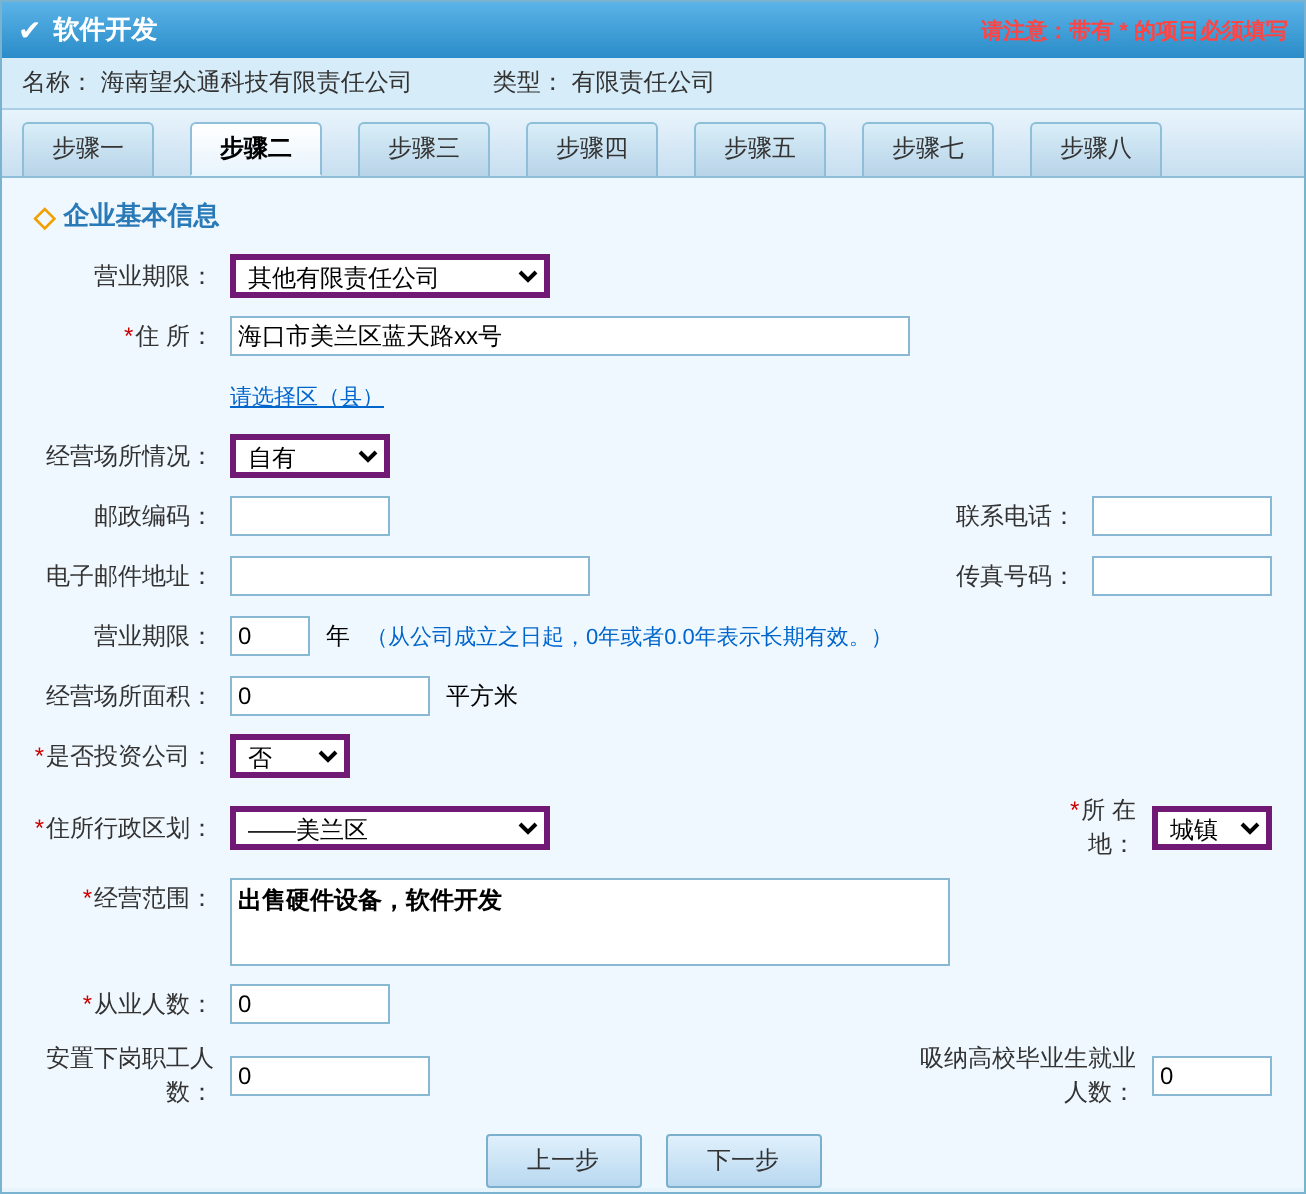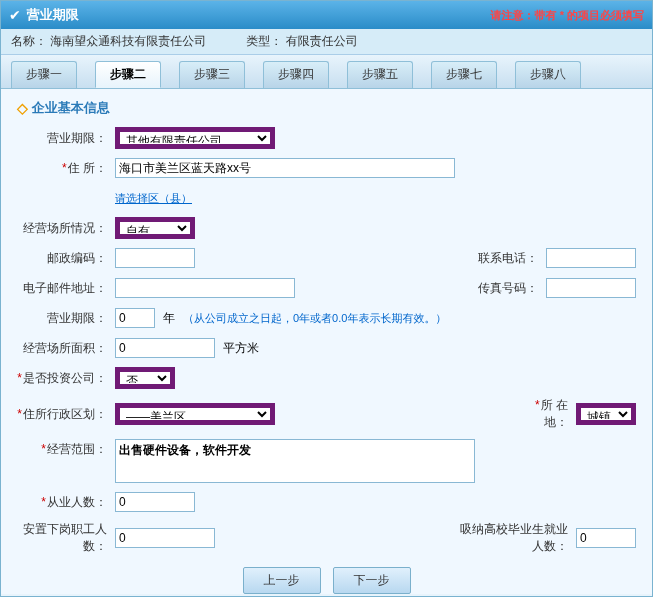--- a/index.html
+++ b/index.html
@@ -56,21 +56,21 @@
       color: #333; font-size: 12px; text-align: right; flex-shrink: 0;
     }
     .label.required::before { content: "*"; color: #cc0000; margin-right: 1px; }
 
     .input-text {
       border: 1px solid #89b8d4; background: white; height: 20px; padding: 1px 3px;
       font-size: 12px; font-family: SimSun, "宋体", sans-serif;
     }
 
     .select-box {
-      border: 5px solid #701a75; background: white; height: 22px; padding: 1px 2px;
+      border: 3px solid #701a75; background: white; height: 22px; padding: 1px 2px;
       font-size: 12px; font-family: SimSun, "宋体", sans-serif;
     }
 
     .link-text { color: #0066cc; text-decoration: underline; cursor: pointer; font-size: 11px; }
 
     .textarea-box {
       border: 1px solid #89b8d4; background: white; padding: 2px 3px;
       font-size: 12px; font-family: SimSun, "宋体", sans-serif; resize: none;
     }
 
@@ -86,21 +86,21 @@
       border-radius: 2px;
     }
   </style>
 </head>
 <body>
 
 <div class="window">
 
   <div class="title-bar">
     <span class="icon">✔</span>
-    <span class="title">营业期限</span>
+    <span class="title">软件开发</span>
     <span class="notice">
       <span>请注意：带有</span>
       <span style="color:#ff4444;font-weight:bold;">*</span>
       <span>的项目必须填写</span>
     </span>
   </div>
 
   <div class="info-bar">
     <span>
       <span>名称：</span>

